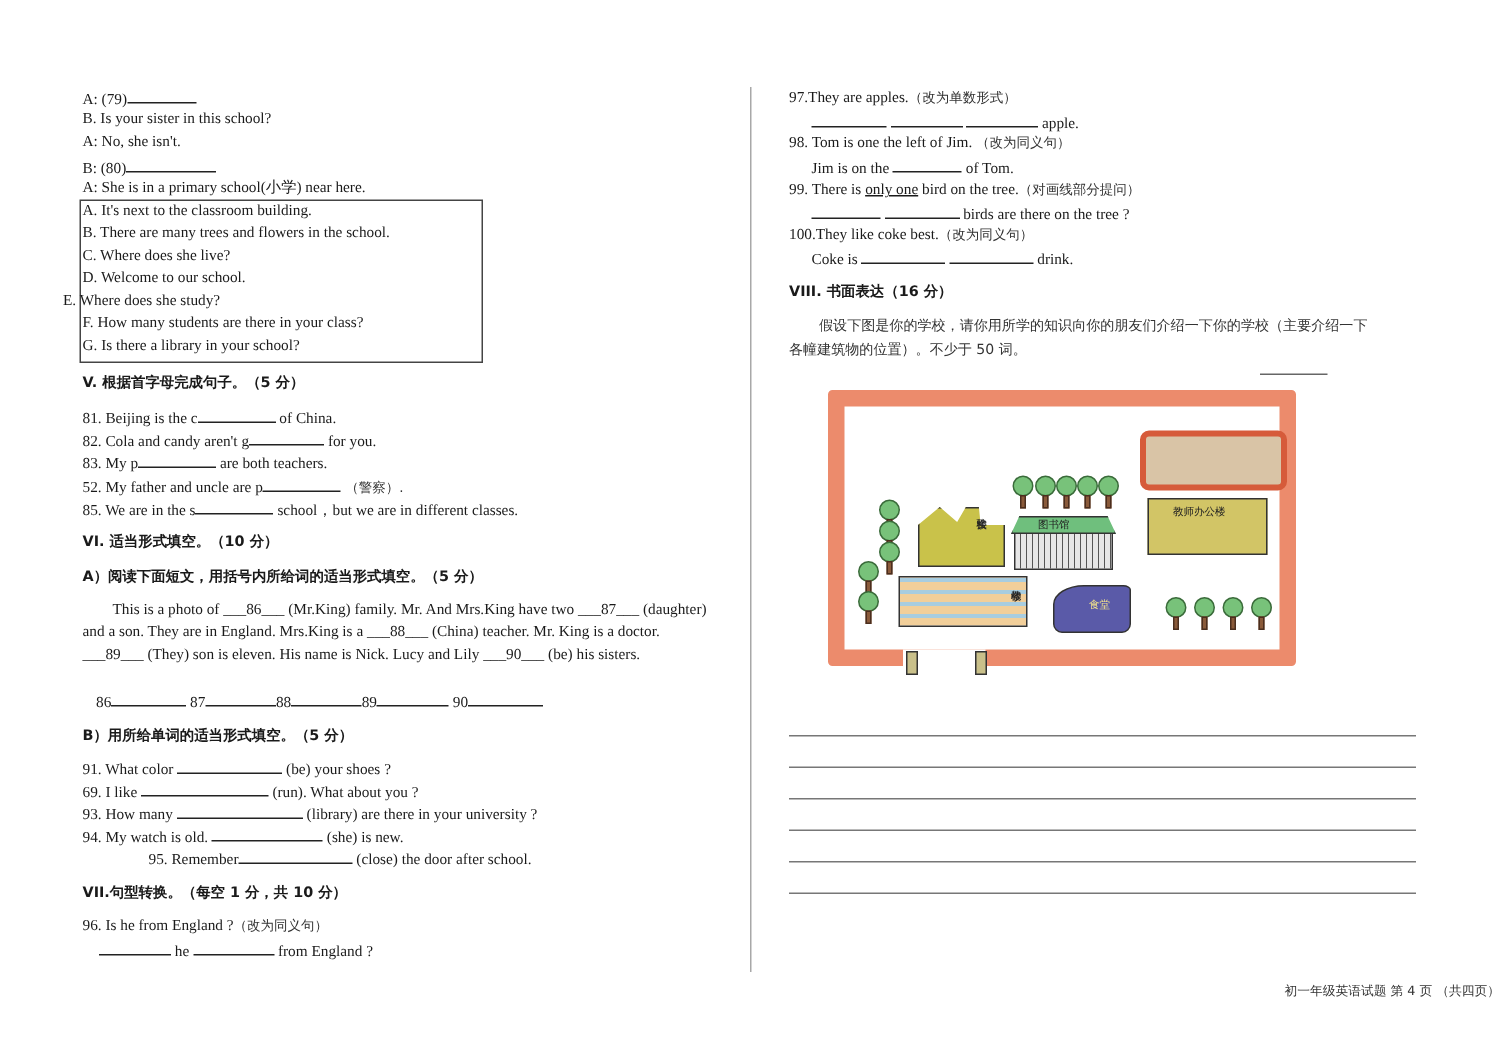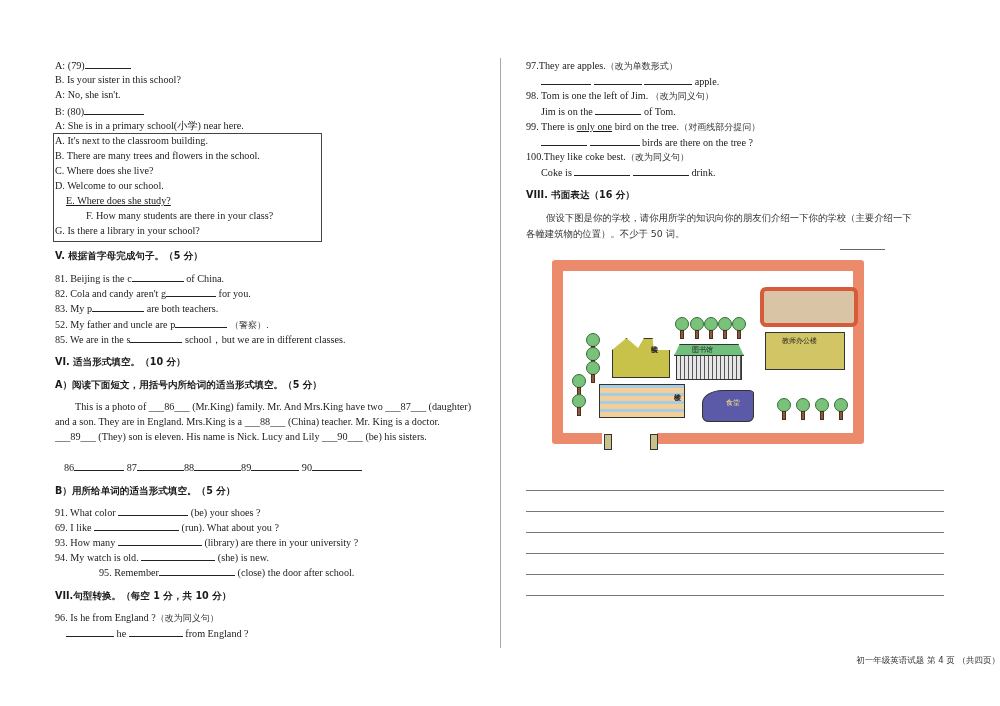--- a/index.html
+++ b/index.html
@@ -45,22 +45,22 @@
 </div>
 <div class="line" style="left:55px;top:119px;">
   <span>A:</span> <span>She is in a primary school(小学) near here.</span>
 </div>
 
 <div class="option-box"></div>
 <div class="line" style="left:55px;top:134px;">A. It's next to the classroom building.</div>
 <div class="line" style="left:55px;top:149px;">B. There are many trees and flowers in the school.</div>
 <div class="line" style="left:55px;top:164px;">C. Where does she live?</div>
 <div class="line" style="left:55px;top:179px;">D. Welcome to our school.</div>
-<div class="line" style="left:66px;top:194px;text-decoration:underline;">E. Where does she study?</div>
-<div class="line" style="left:55px;top:209px;padding-left:31px;">F. How many students are there in your class?</div>
+<div class="line" style="left:42px;top:194px;">E. Where does she study?</div>
+<div class="line" style="left:55px;top:209px;">F. How many students are there in your class?</div>
 <div class="line" style="left:55px;top:224px;">G. Is there a library in your school?</div>
 
 <div class="line heading" style="left:55px;top:249px;">V. 根据首字母完成句子。（5 分）</div>
 
 <div class="line" style="left:55px;top:271px;">
   <span>81. Beijing is the c</span><span class="blank" style="width:52px"></span><span> of China.</span>
 </div>
 <div class="line" style="left:55px;top:286px;">
   <span>82. Cola and candy aren't g</span><span class="blank" style="width:50px"></span><span> for you.</span>
 </div>

